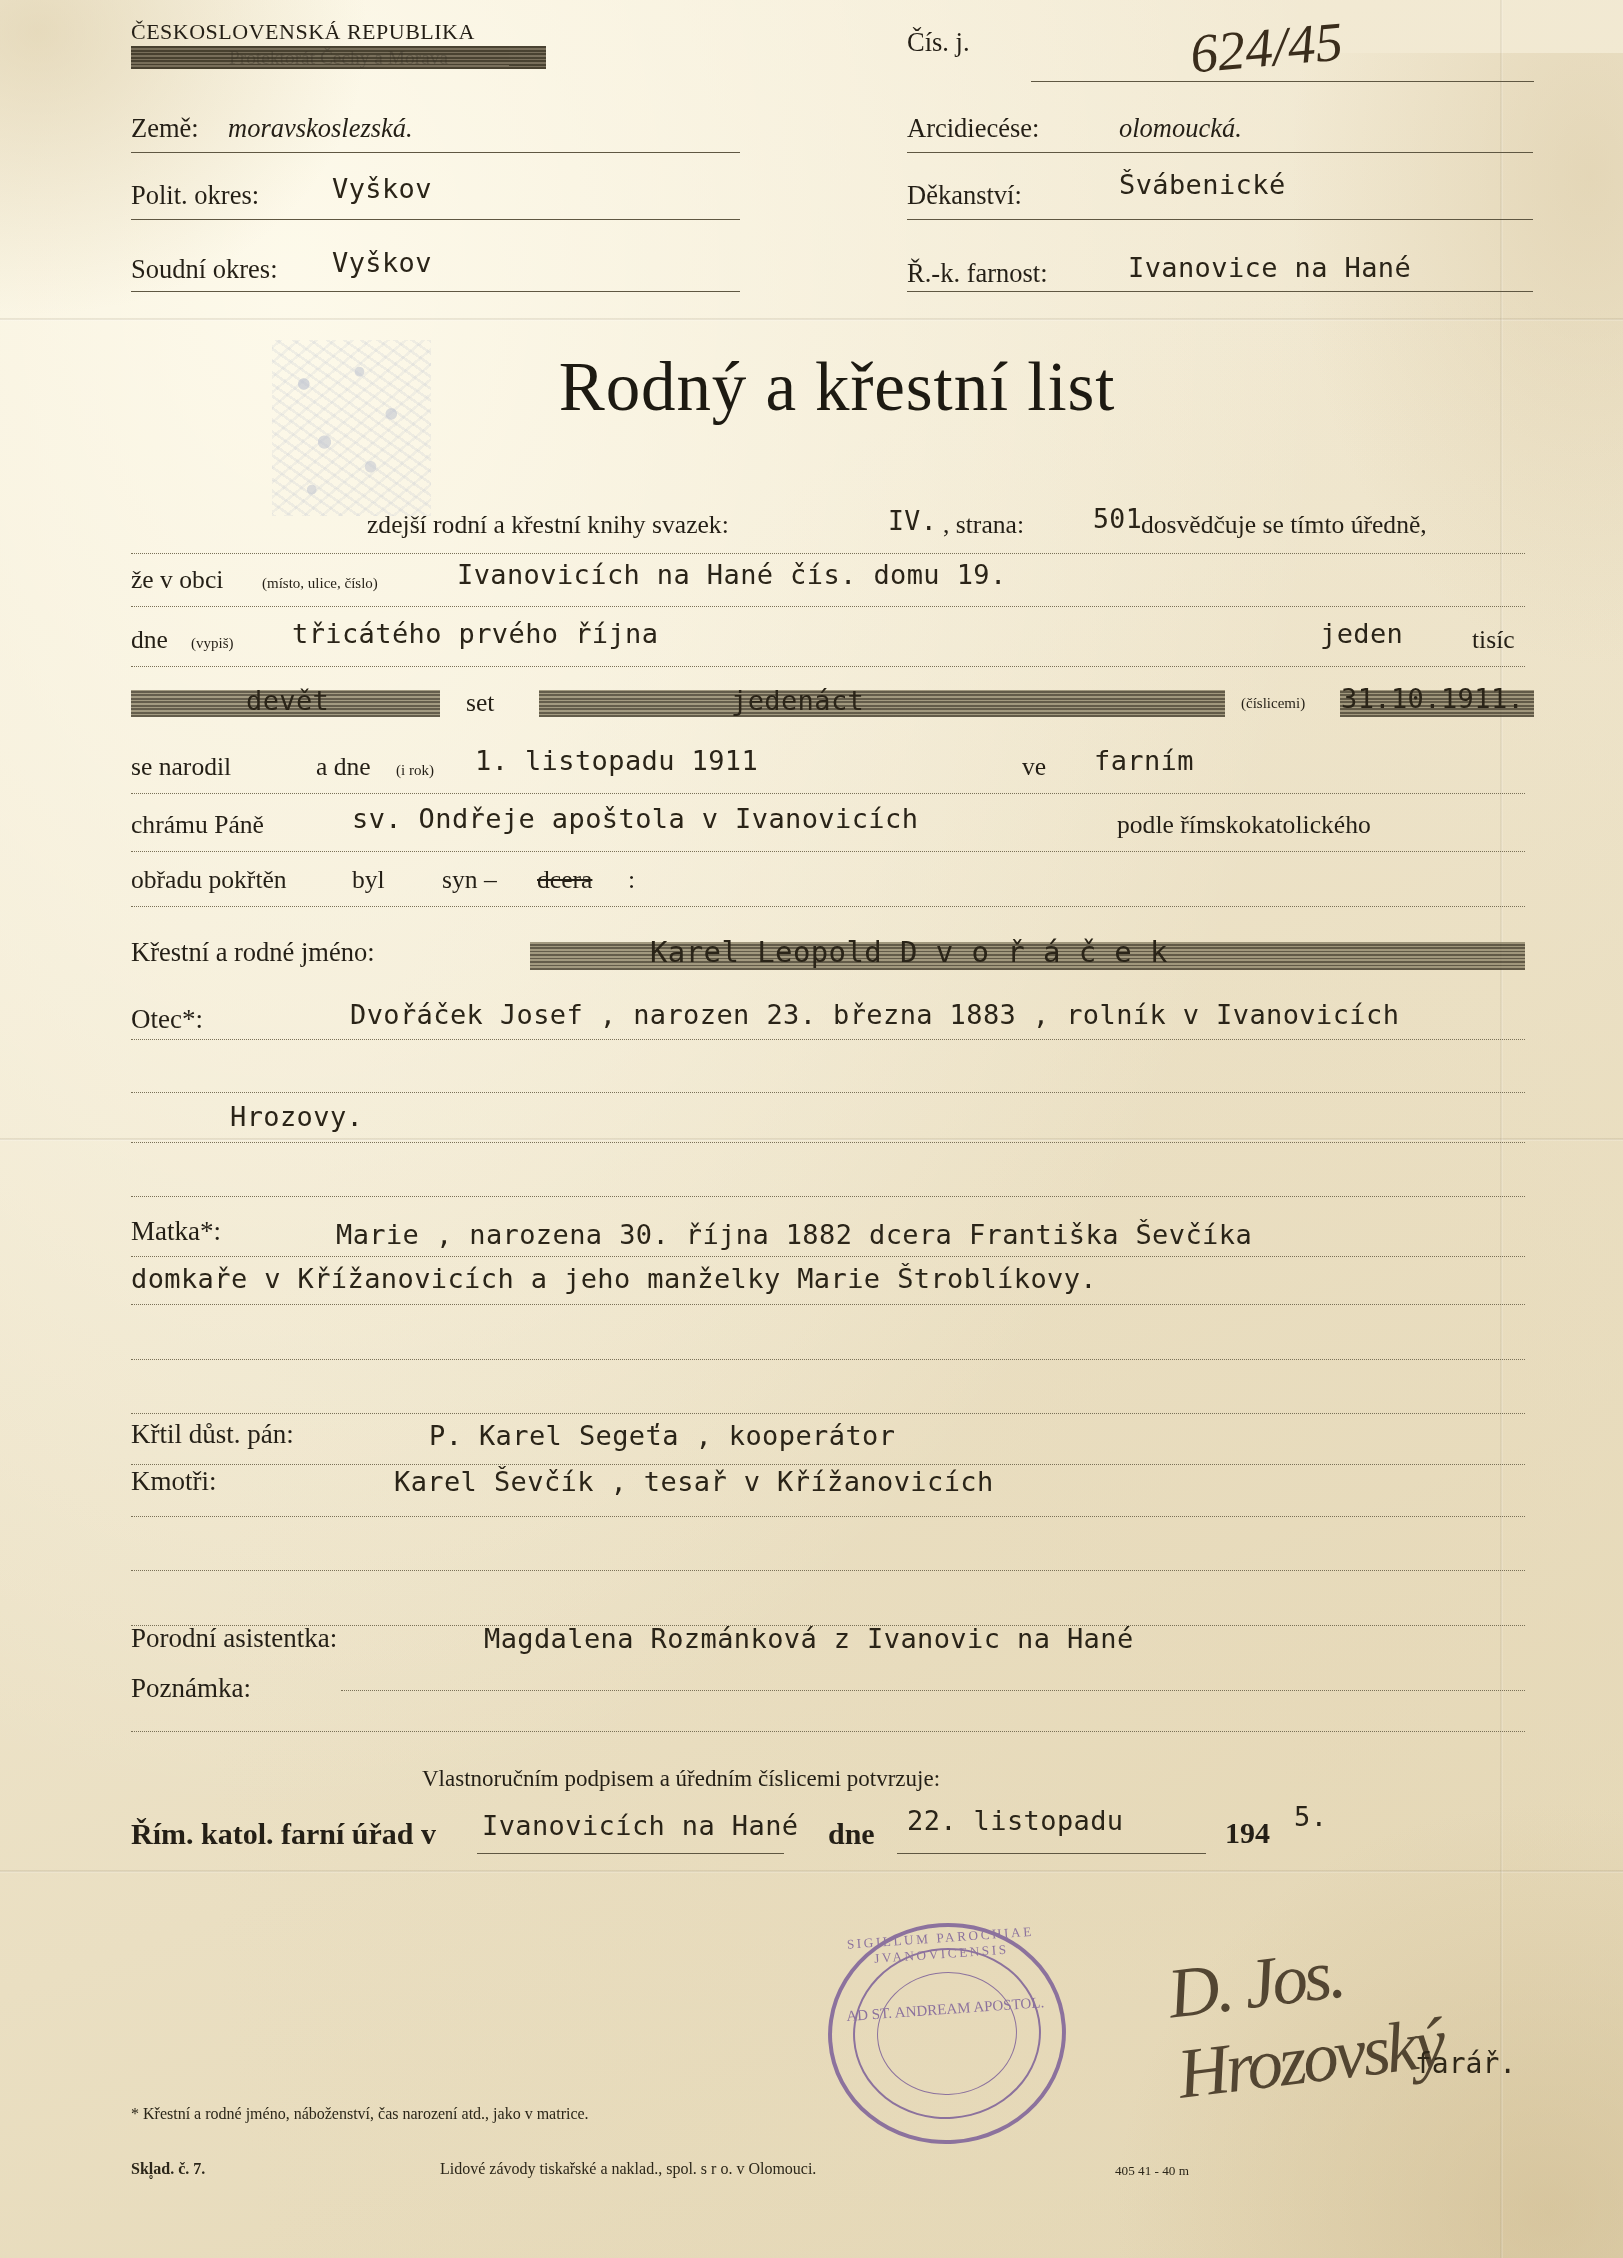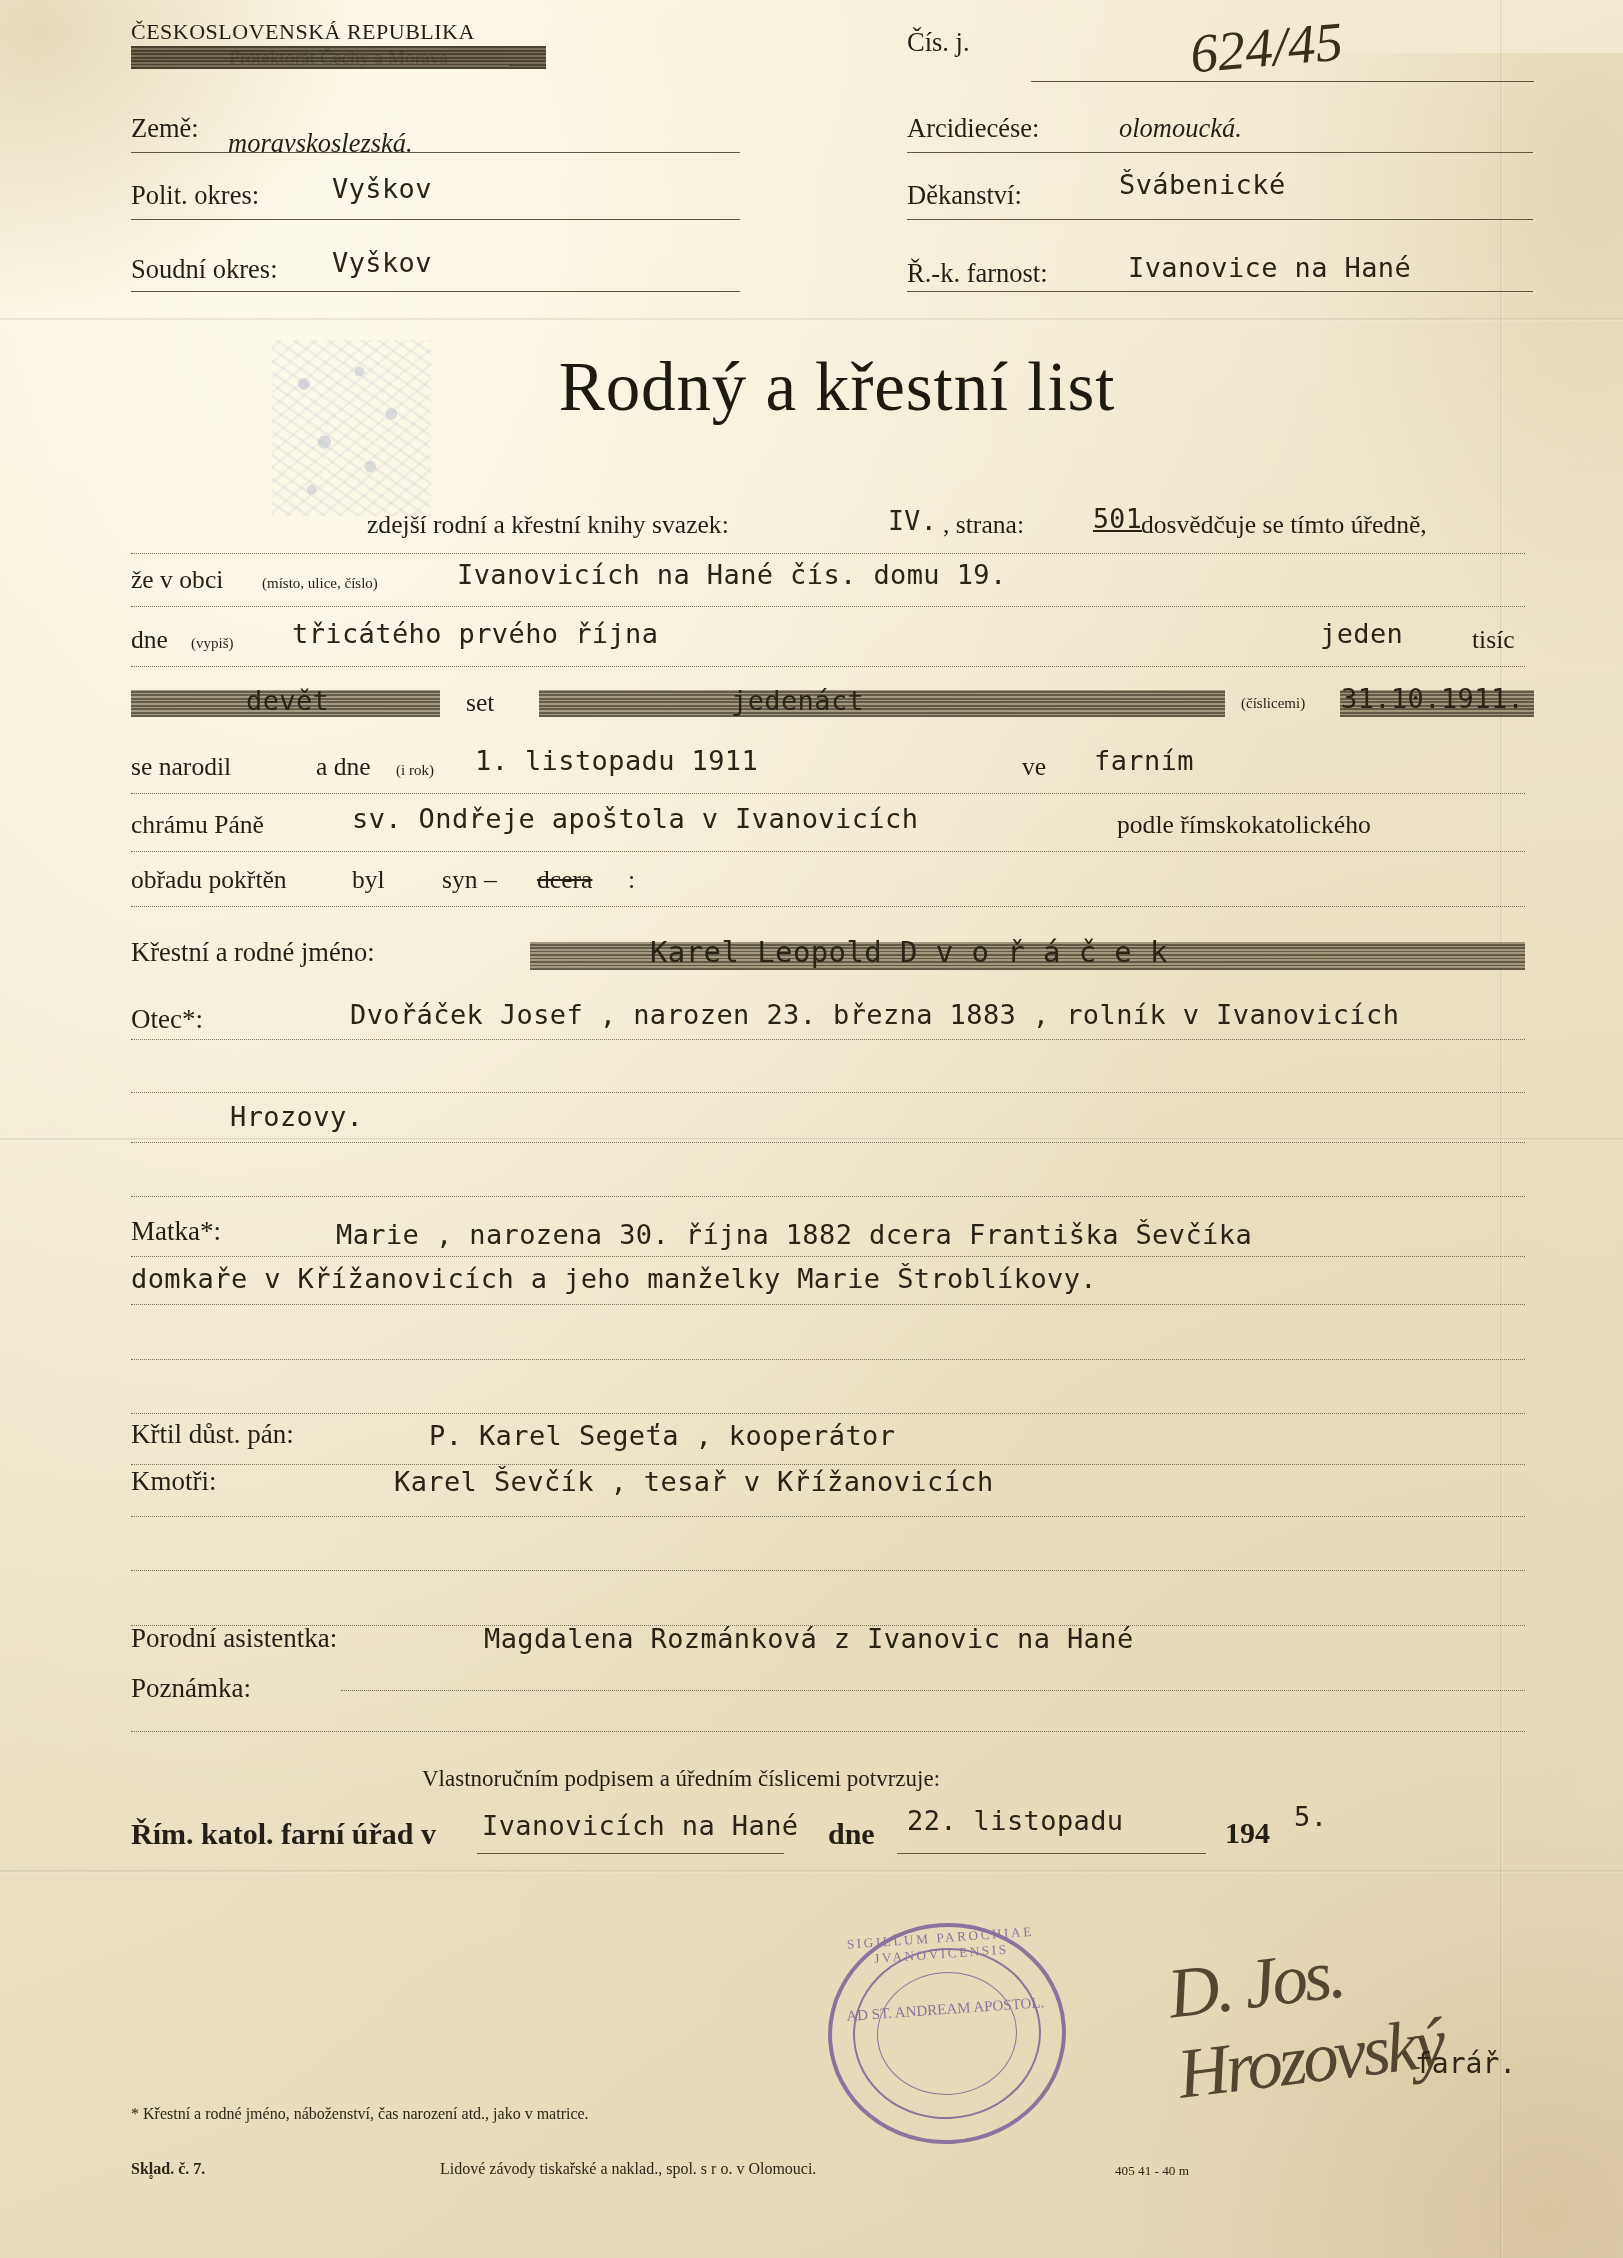--- a/index.html
+++ b/index.html
@@ -104,21 +104,21 @@
   <div id="hdr-republika" class="lbl">ČESKOSLOVENSKÁ REPUBLIKA</div>
   <div id="hdr-protektorat">
     <span>Protektorát Čechy a Morava</span>
   </div>
 
   <div style="position:absolute;left:776px;top:26.5px;font-size:26.5px;" class="lbl">Čís. j.</div>
   <div class="cisj">624/45</div>
   <div class="fieldline" style="left:900px;top:81px;width:503px;"></div>
 
   <div style="position:absolute;left:0px;top:113px;font-size:26.5px;" class="lbl"><span>Země</span>:</div>
-  <div style="position:absolute;left:97px;top:113px;font-size:26.5px;font-style:italic;margin-top:15px;" class="lbl">moravskoslezská.</div>
+  <div style="position:absolute;left:97px;top:113px;font-size:26.5px;font-style:italic;" class="lbl">moravskoslezská.</div>
   <div class="fieldline" style="left:0px;top:152px;width:609px;"></div>
 
   <div style="position:absolute;left:776px;top:113px;font-size:26.5px;" class="lbl"><span>Arcidiecése</span>:</div>
   <div style="position:absolute;left:988px;top:113px;font-size:26.5px;font-style:italic;" class="lbl">olomoucká.</div>
   <div class="fieldline" style="left:776px;top:152px;width:626px;"></div>
 
   <div style="position:absolute;left:0px;top:180px;font-size:26.5px;" class="lbl"><span>Polit. okres</span>:</div>
   <div style="position:absolute;left:201px;top:173px;font-size:27px;" class="tw">Vyškov</div>
   <div class="fieldline" style="left:0px;top:219px;width:609px;"></div>
 
@@ -134,21 +134,21 @@
   <div style="position:absolute;left:997px;top:252px;font-size:27px;" class="tw">Ivanovice na Hané</div>
   <div class="fieldline" style="left:776px;top:291px;width:626px;"></div>
 
   <div class="bluestamp"></div>
   <div class="title">Rodný a křestní list</div>
 
   <div style="position:absolute;left:0px;top:512px;width:1394px;height:41px;border-bottom:1.8px dotted #7a7158;"></div>
   <div style="position:absolute;left:236px;top:510px;font-size:25.6px;" class="lbl">zdejší rodní a křestní knihy svazek:</div>
   <div style="position:absolute;left:757px;top:505px;font-size:26.5px;" class="tw">IV.</div>
   <div style="position:absolute;left:812px;top:510px;font-size:25.6px;" class="lbl">, strana:</div>
-  <div style="position:absolute;left:962px;top:503px;font-size:26.5px;text-decoration:underline;" class="tw">501</div>
+  <div style="position:absolute;left:962px;top:503px;font-size:26.5px;" class="tw">501</div>
   <div style="position:absolute;left:1010px;top:510px;font-size:25.6px;" class="lbl">dosvědčuje se tímto úředně,</div>
 
   <div style="position:absolute;left:0px;top:565px;width:1394px;height:41px;border-bottom:1.8px dotted #7a7158;"></div>
   <div style="position:absolute;left:0px;top:565px;font-size:25.6px;" class="lbl">že v obci</div>
   <div style="position:absolute;left:131px;top:575px;font-size:15px;" class="lbl">(místo, ulice, číslo)</div>
   <div style="position:absolute;left:326px;top:559px;font-size:27px;" class="tw">Ivanovicích    na  Hané  čís.  domu  19.</div>
 
   <div style="position:absolute;left:0px;top:625px;width:1394px;height:41px;border-bottom:1.8px dotted #7a7158;"></div>
   <div style="position:absolute;left:0px;top:625px;font-size:25.6px;" class="lbl">dne</div>
   <div style="position:absolute;left:60px;top:635px;font-size:15px;" class="lbl">(vypiš)</div>

